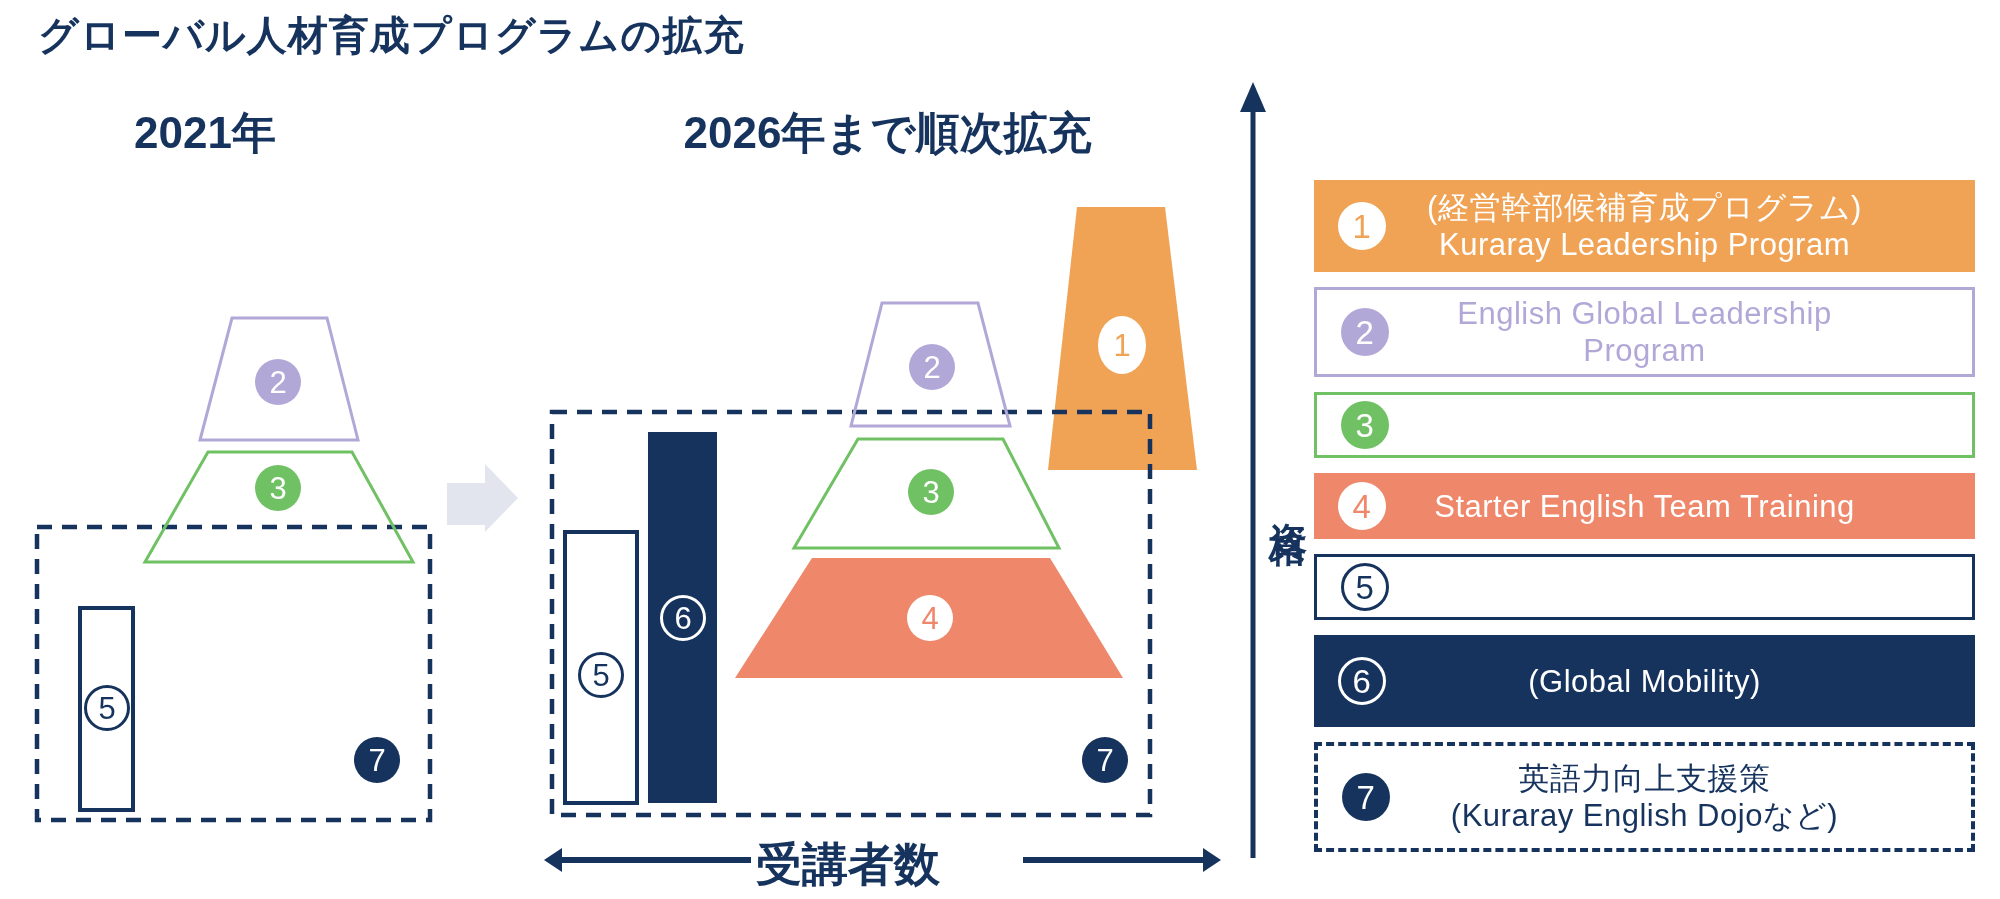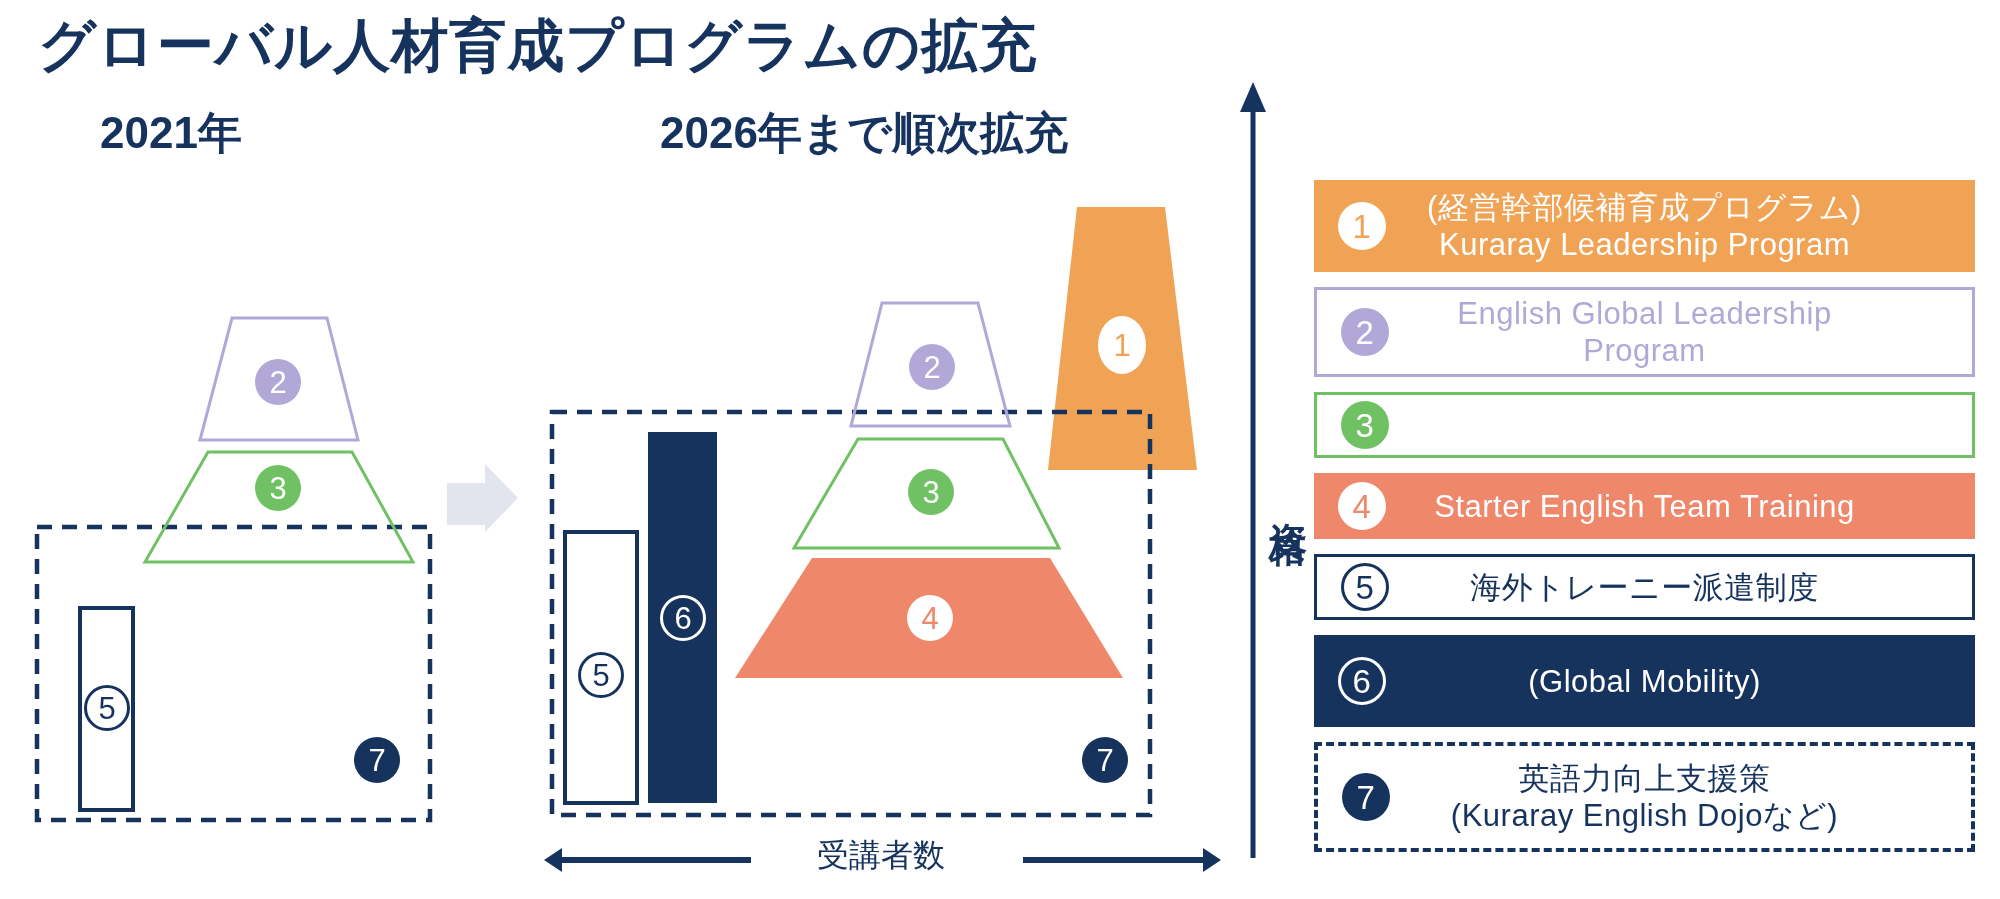--- a/index.html
+++ b/index.html
@@ -1,22 +1,22 @@
 <!DOCTYPE html>
 <html><head>
 <meta charset="utf-8">
 <style>
   html,body{margin:0;padding:0;background:#ffffff;}
   .stage{
     position:relative;width:2000px;height:899px;background:#ffffff;
     font-family:"Liberation Sans","DejaVu Sans",sans-serif;overflow:hidden;color:#16335e;
   }
   .abs{position:absolute;}
-  .page-title{left:38px;top:8px;font-size:57px;font-weight:700;letter-spacing:1px;white-space:nowrap;}
-  .sub-title{font-size:44px;font-weight:700;text-align:left;white-space:nowrap;}
+  .page-title{left:38px;top:8px;font-size:40px;font-weight:700;letter-spacing:1px;white-space:nowrap;}
+  .sub-title{font-size:44px;font-weight:700;text-align:center;white-space:nowrap;}
   .sub-2021{left:100px;top:104px;width:210px;}
   .sub-2026{left:660px;top:104px;width:455px;}
 
   svg.layer{position:absolute;left:0;top:0;}
 
   
   .badge{
     position:absolute;width:46px;height:46px;border-radius:50%;
     display:flex;align-items:center;justify-content:center;
     font-size:31px;line-height:1;font-weight:400;box-sizing:border-box;
@@ -28,21 +28,21 @@
   .b-white-salmon{background:#ffffff;color:#ef876b;}
   .b-outline-navy{background:#ffffff;color:#16335e;border:3px solid #16335e;}
   .b-outline-white{background:transparent;color:#ffffff;border:3px solid #ffffff;}
   .badge-1{width:48px;height:58px;border-radius:50%;}
 
   
   .y-axis-label{
     left:1262px;top:492px;font-size:38px;font-weight:700;
     writing-mode:vertical-rl;letter-spacing:6px;
   }
-  .x-axis-label{left:756px;top:834px;width:250px;text-align:center;font-size:32px;font-weight:400;white-space:nowrap;}
+  .x-axis-label{left:756px;top:834px;width:250px;text-align:left;font-size:46px;font-weight:700;white-space:nowrap;}
 
   
   .lg{
     position:absolute;left:1314px;width:661px;box-sizing:border-box;
     display:flex;flex-direction:column;align-items:center;justify-content:center;
     text-align:center;line-height:37px;font-size:31px;letter-spacing:0.5px;
   }
   .lg .lgline{white-space:nowrap;}
   .lg-badge{
     position:absolute;left:24px;top:50%;transform:translateY(-50%);
@@ -124,21 +124,20 @@
   </div>
   <div class="lg lg3">
     <div class="lg-badge b-green">3</div>
   </div>
   <div class="lg lg4">
     <div class="lg-badge b-white-salmon">4</div>
     <div class="lgline">Starter English Team Training</div>
   </div>
   <div class="lg lg5">
     <div class="lg-badge b-outline-navy">5</div>
-    <div class="lgline">海外トレーニー派遣制度</div>
   </div>
   <div class="lg lg6">
     <div class="lg-badge b-outline-white">6</div>
     <div class="lgline">(Global Mobility)</div>
   </div>
   <div class="lg lg7">
     <div class="lg-badge b-navy">7</div>
     <div class="lgline">英語力向上支援策</div>
     <div class="lgline">(Kuraray English Dojoなど)</div>
   </div>

